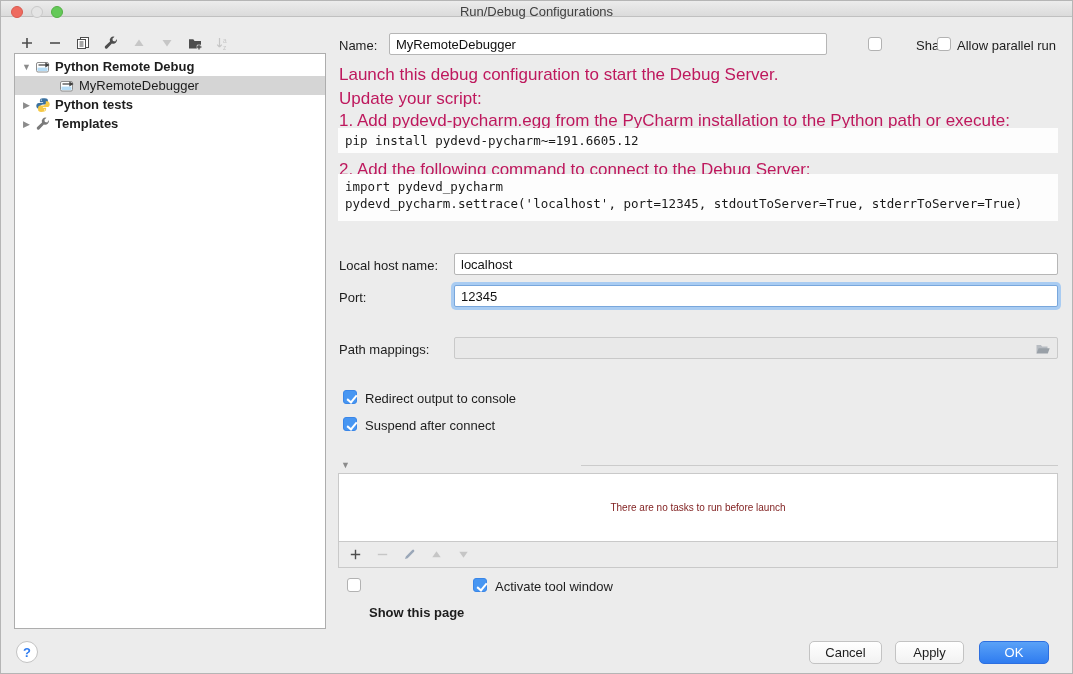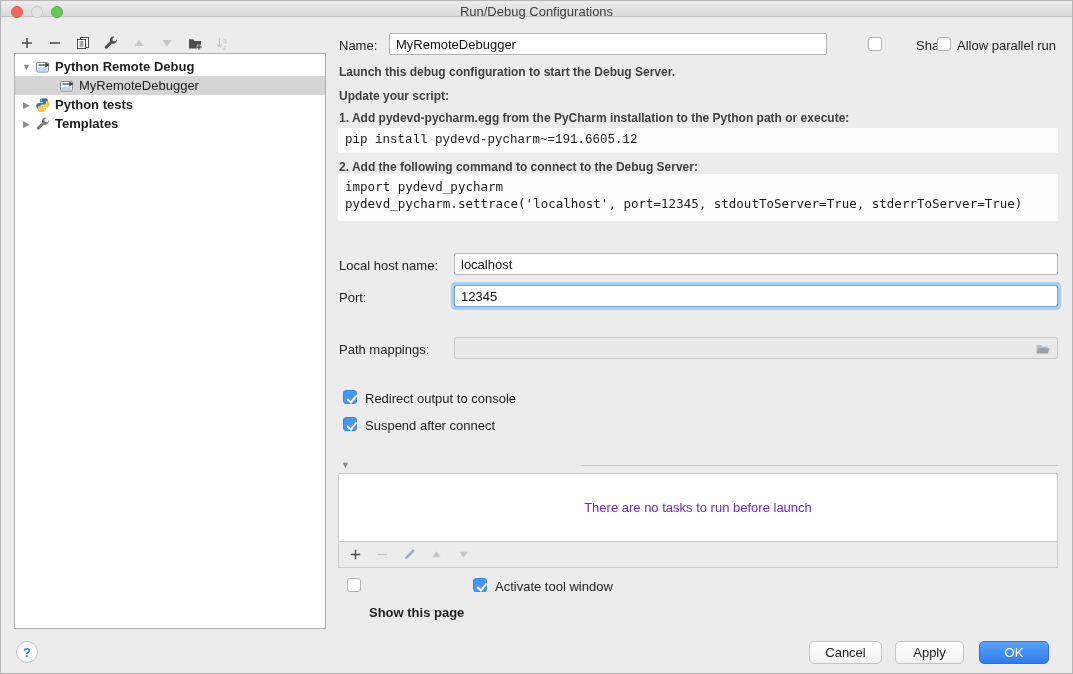--- a/index.html
+++ b/index.html
@@ -26,42 +26,42 @@
   .trow { height:19px; display:flex; align-items:center; font-size:13px; color:#1d1d1d; }
   .trow.lvl0 { padding-left:5px; }
   .trow.lvl1 { padding-left:42px; }
   .trow.selected { background:#d5d5d5; }
   .trow .tw { width:13px; font-size:9px; color:#8b8b8b; text-align:center; flex:none; }
   .trow .ticon { width:16px; height:16px; margin:0 4px 0 2px; flex:none; }
   .trow .tlabel.bold { font-weight:700; }
 
   
   .lbl { position:absolute; font-size:13px; color:#1d1d1d; white-space:nowrap; }
-  .txt { position:absolute; font-size:12px; color:#404040; white-space:nowrap;font-weight:bold; }
+  .txt { position:absolute; font-size:17px; color:#be185d; white-space:nowrap; }
   .tfield { position:absolute; height:22px; background:#fff; border:1px solid #b6b6b6;
     border-radius:2px; font-size:13px; padding:0 6px; color:#111; font-family:"Liberation Sans",sans-serif; outline:none; }
   .tfield.focused { border:1px solid #79a7dc; box-shadow:0 0 0 3px #a9ccf2; }
   .tfield:disabled, .tfield.disabled { background:#e9e9e9; border-color:#c9c9c9; }
   .codeblock { position:absolute; left:337px; width:720px; background:#fdfdfd;
     font-family:"DejaVu Sans Mono",monospace; font-size:12.5px; color:#1a1a1a;
     padding:4px 7px; line-height:17px; white-space:pre; }
 
   
   .cb { position:absolute; width:14px; height:14px; background:#fff;
     border:1px solid #b2b2b2; border-radius:3px; }
   .cb.on { background:#4796f2; border-color:#3a86e8; }
   .cb.on::after { content:""; position:absolute; left:4.5px; top:1.5px; width:4px; height:8px;
     border:solid #fff; border-width:0 2px 2px 0; transform:rotate(40deg); }
 
   
   .bl-tri { position:absolute; font-size:9px; color:#8b8b8b; }
   .bl-rule { position:absolute; height:1px; background:#cbcbcb; }
   .tasks-box { position:absolute; left:337px; top:472px; width:720px; height:69px;
     background:#fff; border:1px solid #c9c9c9; display:flex; align-items:center; justify-content:center; }
-  .tasks-empty { font-size:13px; color:#6d28d9; }
+  .tasks-empty { font-size:10px; color:#7f1d1d; }
   .tasks-toolbar { position:absolute; left:337px; top:541px; width:720px; height:26px;
     background:#ececec; border:1px solid #c9c9c9; border-top:none;
     display:flex; align-items:center; gap:10px; padding-left:8px; }
 
   
   .help-btn { position:absolute; left:15px; top:640px; width:22px; height:22px; border-radius:50%;
     background:#fff; border:1px solid #c3c3c3; color:#2f7cf0; font-size:13px; font-weight:700;
     display:flex; align-items:center; justify-content:center; }
   .btn { position:absolute; top:640px; height:23px; border-radius:5px; font-size:13px;
     background:linear-gradient(#ffffff,#f2f2f2); border:1px solid #c3c3c3; color:#1d1d1d;
@@ -183,21 +183,21 @@
   <div class="lbl" style="left:338px; top:37px;">Name:</div>
   <input class="tfield" style="left: 388px; top: 32px; width: 438px;" value="MyRemoteDebugger">
   <span class="cb" style="left:867px; top:36px;"></span>
   <div class="lbl" style="left:887px; top:37px;margin-left:28px;">Share</div>
   <span class="cb" style="left:936px; top:36px;"></span>
   <div class="lbl" style="left:956px; top:37px;">Allow parallel run</div>
 
   <div class="txt" style="left:338px; top:64px;">Launch this debug configuration to start the Debug Server.</div>
   <div class="txt" style="left:338px; top:88px;">Update your script:</div>
   <div class="txt" style="left:338px; top:110px;">1. Add pydevd-pycharm.egg from the PyCharm installation to the Python path or execute:</div>
-  <div class="codeblock" style="top:127px; height:25px;font-family:Liberation Mono, monospace;">pip install pydevd-pycharm~=191.6605.12</div>
+  <div class="codeblock" style="top:127px; height:25px;">pip install pydevd-pycharm~=191.6605.12</div>
   <div class="txt" style="left:338px; top:159px;">2. Add the following command to connect to the Debug Server:</div>
   <div class="codeblock" style="top:173px; height:47px;"><span>import pydevd_pycharm</span>
 <span>pydevd_pycharm.settrace('localhost', port=12345, stdoutToServer=True, stderrToServer=True)</span></div>
 
   <div class="lbl" style="left:338px; top:257px;">Local host name:</div>
   <input class="tfield" style="left: 453px; top: 252px; width: 604px;" value="localhost">
 
   <div class="lbl" style="left:338px; top:289px;">Port:</div>
   <input class="tfield focused" style="left: 453px; top: 284px; width: 604px;" value="12345">
 

